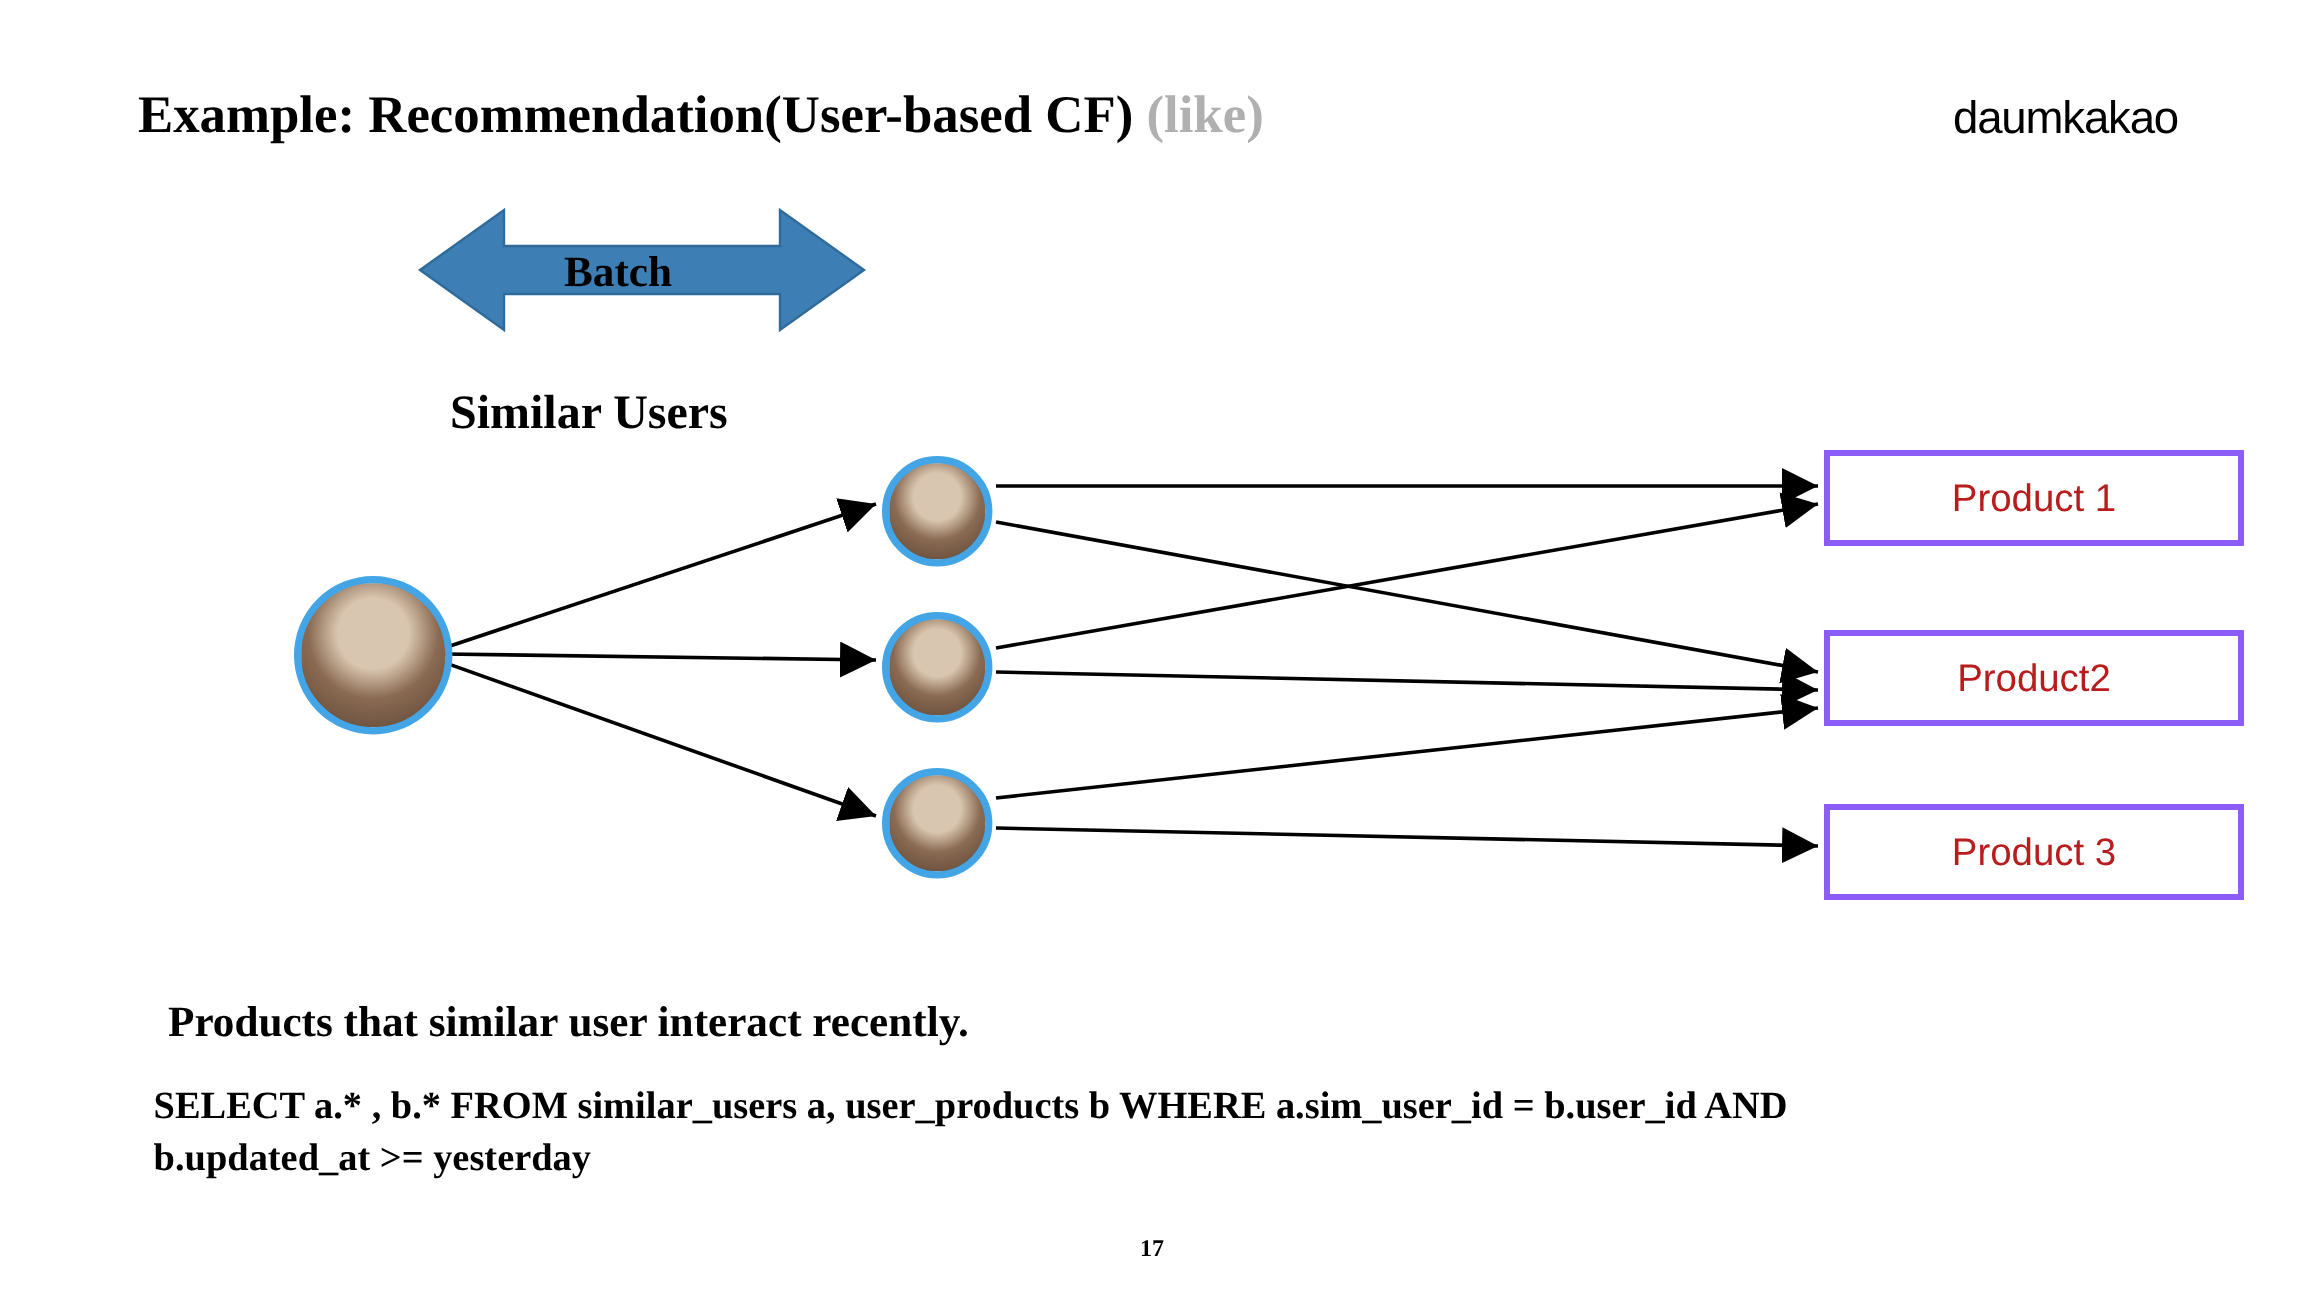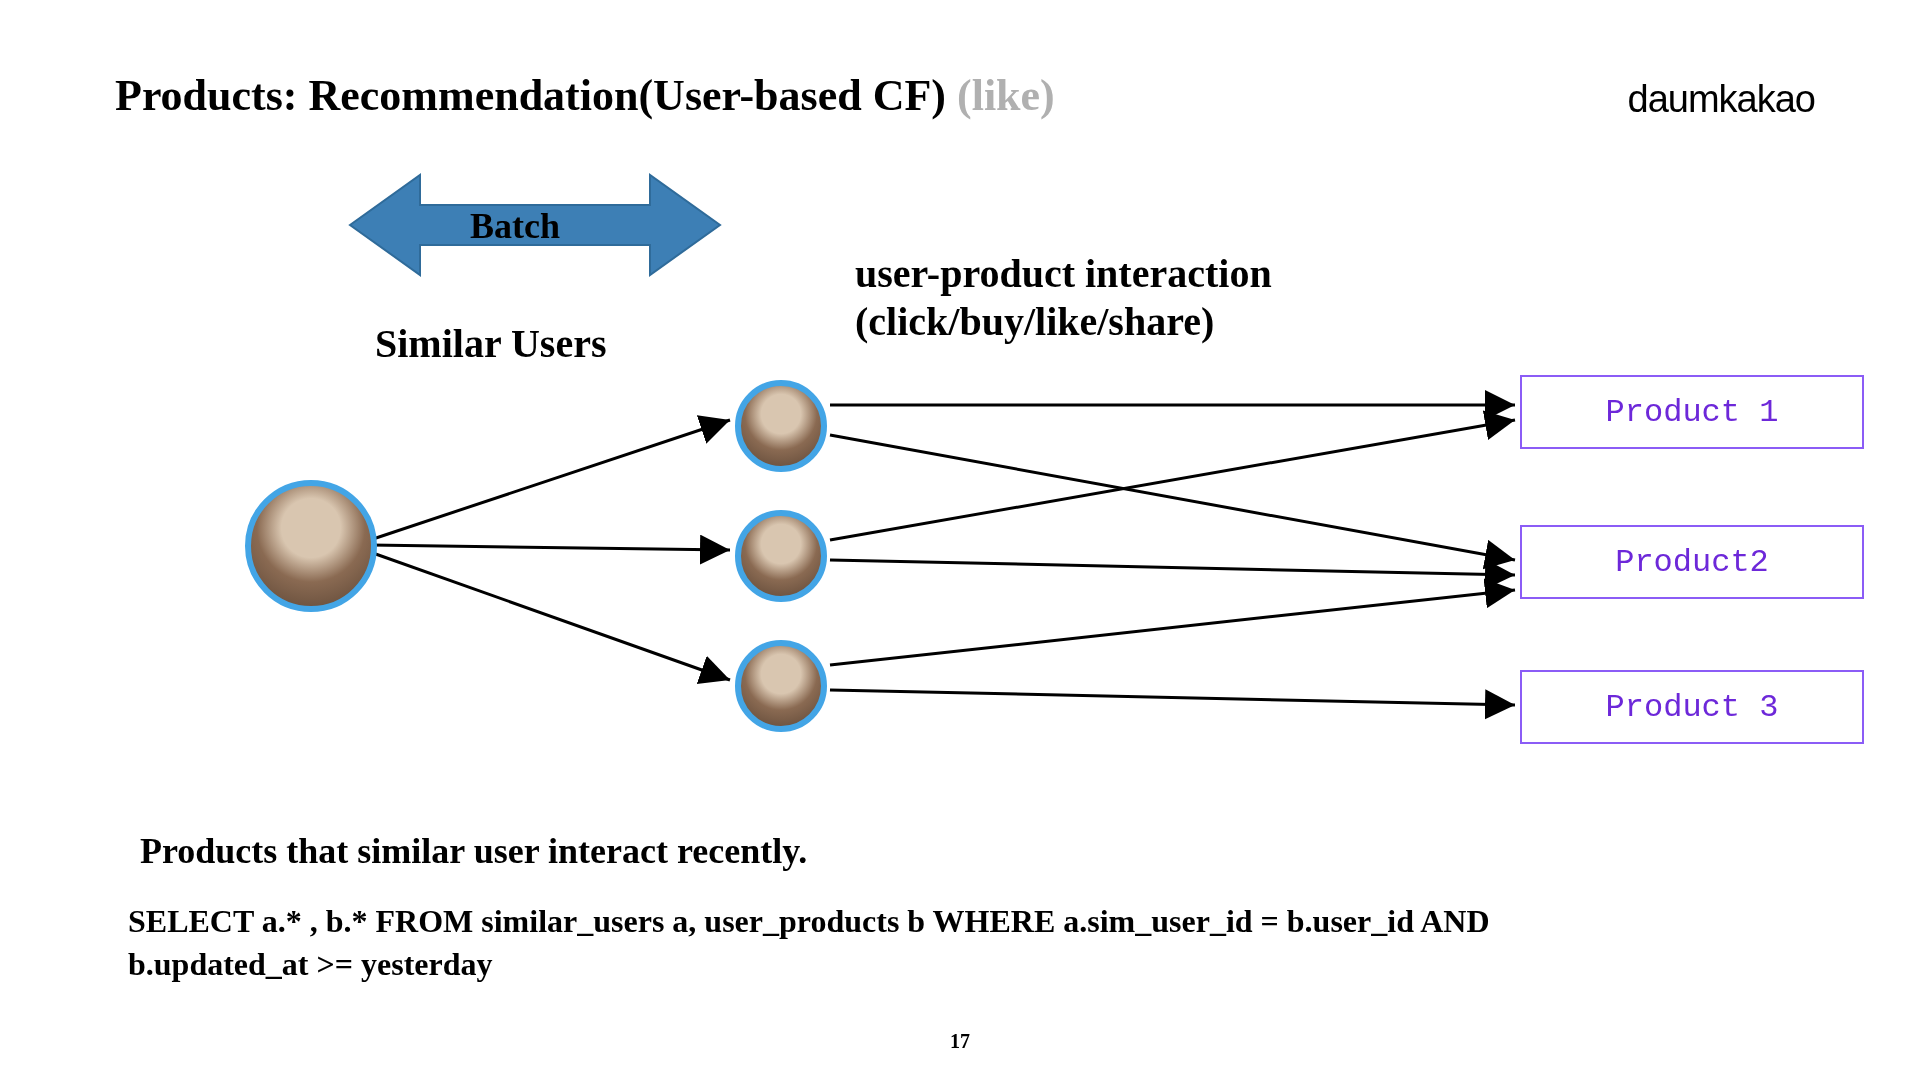--- a/index.html
+++ b/index.html
@@ -8,36 +8,36 @@
   .title .grey{color:#b0b0b0}
   .brand{position:absolute;right:105px;top:78px;font-family:Arial,Helvetica,sans-serif;font-size:38px;font-weight:400;letter-spacing:-1px;color:#000}
   .label-similar{position:absolute;left:375px;top:320px;font-size:40px;font-weight:700}
   .label-inter{position:absolute;left:855px;top:250px;font-size:40px;font-weight:700;line-height:1.2}
   .avatar{position:absolute;border:6px solid #43a5e6;border-radius:50%;background:radial-gradient(circle at 50% 35%, #d9c6b0 0 30%, #8a6a52 55%, #5a4434 100%)}
   .av-main{width:120px;height:120px;left:245px;top:480px}
   .av-s{width:80px;height:80px}
   .av1{left:735px;top:380px}
   .av2{left:735px;top:510px}
   .av3{left:735px;top:640px}
-  .product{position:absolute;left:1520px;width:340px;height:70px;border:2px solid #8b5cf6;display:flex;align-items:center;justify-content:center;font-family:Liberation Mono, monospace;font-size:32px;color:#6d28d9}
+  .product{position:absolute;left:1520px;width:340px;height:70px;border:5px solid #8b5cf6;display:flex;align-items:center;justify-content:center;font-family:Liberation Sans, sans-serif;font-size:32px;color:#b91c1c}
   .p1{top:375px}
   .p2{top:525px}
   .p3{top:670px}
   .caption{position:absolute;left:140px;top:830px;font-size:36px;font-weight:700}
   .sql{position:absolute;left:128px;top:900px;width:1450px;font-size:32px;font-weight:700;line-height:1.35}
   .pagenum{position:absolute;left:50%;top:1030px;transform:translateX(-50%);font-size:20px;font-weight:700}
   svg.lines{position:absolute;left:0;top:0;width:1920px;height:1080px;pointer-events:none}
 </style>
 </head>
 <body>
 
 <div class="stage">
 
   <div class="title">
-    <span>Products: Recommendation(User-based CF) </span><span class="grey">(like)</span>
+    <span>Example: Recommendation(User-based CF) </span><span class="grey">(like)</span>
   </div>
 
   <div class="brand">daumkakao</div>
 
   <svg class="lines">
     <defs>
       <marker id="ah" markerWidth="12" markerHeight="12" refX="10" refY="5" orient="auto">
         <path d="M0,0 L10,5 L0,10 z" fill="#000"></path>
       </marker>
     </defs>
@@ -55,24 +55,20 @@
     <line x1="830" y1="435" x2="1515" y2="560" stroke="#000" stroke-width="3" marker-end="url(#ah)"></line>
 
     <line x1="830" y1="540" x2="1515" y2="420" stroke="#000" stroke-width="3" marker-end="url(#ah)"></line>
     <line x1="830" y1="560" x2="1515" y2="575" stroke="#000" stroke-width="3" marker-end="url(#ah)"></line>
 
     <line x1="830" y1="665" x2="1515" y2="590" stroke="#000" stroke-width="3" marker-end="url(#ah)"></line>
     <line x1="830" y1="690" x2="1515" y2="705" stroke="#000" stroke-width="3" marker-end="url(#ah)"></line>
   </svg>
 
   <div class="label-similar">Similar Users</div>
-  <div class="label-inter">
-    <span>user-product interaction</span><br>
-    <span>(click/buy/like/share)</span>
-  </div>
 
   <div class="avatar av-main"></div>
   <div class="avatar av-s av1"></div>
   <div class="avatar av-s av2"></div>
   <div class="avatar av-s av3"></div>
 
   <div class="product p1">Product 1</div>
   <div class="product p2">Product2</div>
   <div class="product p3">Product 3</div>
 

